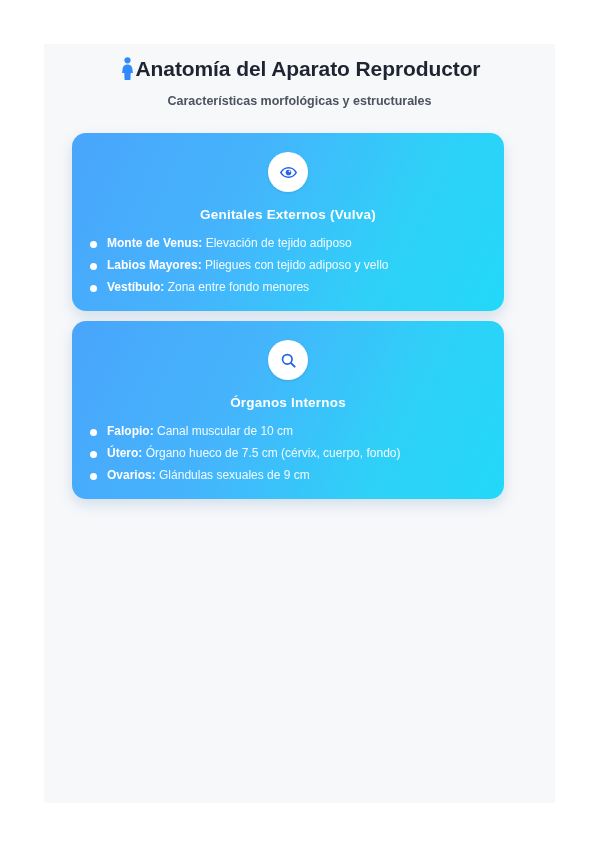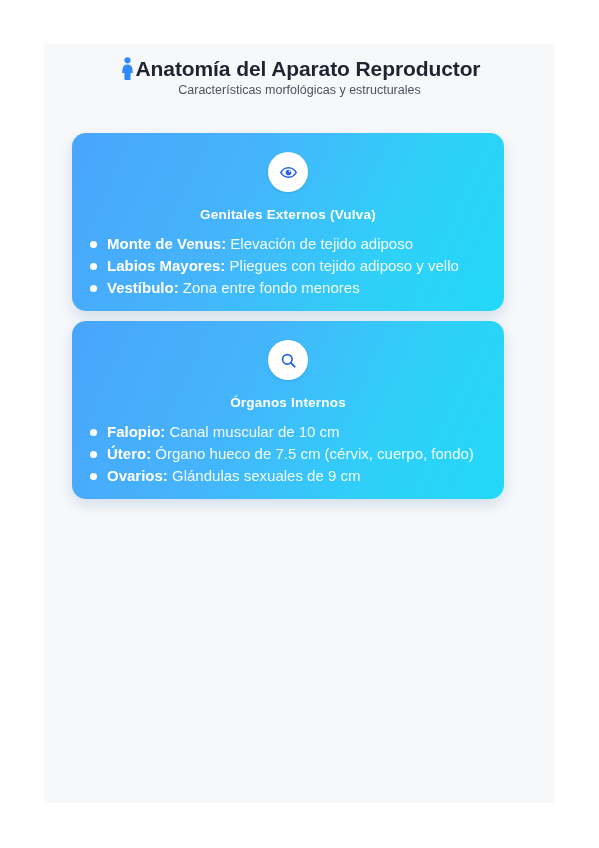--- a/index.html
+++ b/index.html
@@ -54,23 +54,25 @@
   .page-title {
     font-size: 21px;
     font-weight: bold;
     color: #1f2530;
     letter-spacing: -0.1px;
     line-height: 26px;
     white-space: nowrap;
   }
 
   .page-subtitle {
+    margin-top: 11px;
     font-size: 12.5px;
     color: #4c5360;
     line-height: 16px;
+    font-weight: bold;
   }
 
   
   .cards {
     position: absolute;
     left: 28px;
     top: 89px;
     width: 432px;
   }
 
@@ -116,21 +118,21 @@
   .card-list {
     margin-top: 13px;
     list-style: none;
     padding: 0 18px 0 18px;
   }
 
   .card-list li {
     position: relative;
     padding-left: 17px;
     margin-bottom: 9px;
-    font-size: 15px;
+    font-size: 12px;
     color: #ffffff;
     line-height: 13px;
     white-space: nowrap;
   }
 
   .card-list li:last-child { margin-bottom: 0; }
 
   .bullet {
     position: absolute;
     left: 0;

